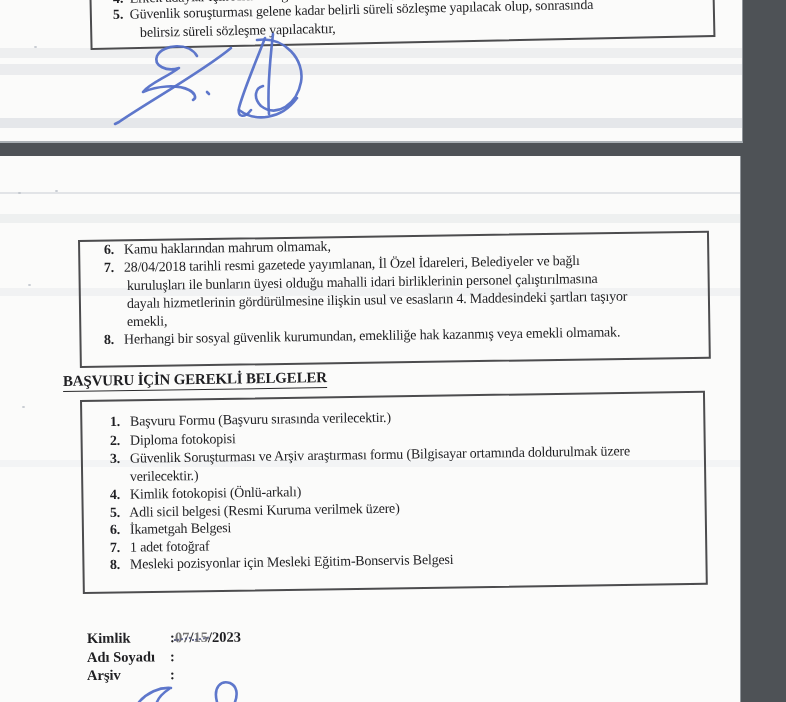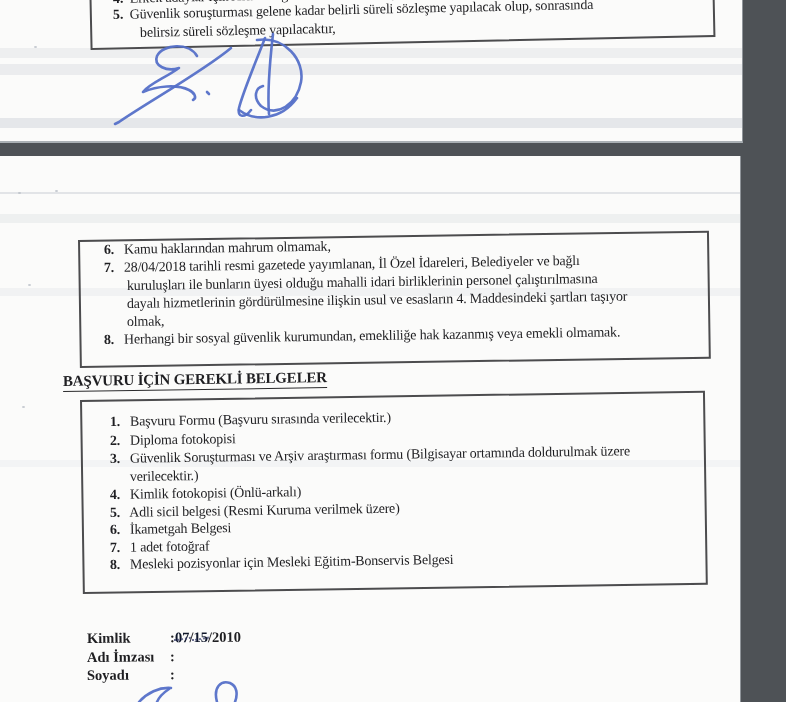--- a/index.html
+++ b/index.html
@@ -20,21 +20,21 @@
   .tilt1{transform:rotate(-1.2deg);}
   .tilt2{transform:rotate(-0.85deg);}
   .tilt3{transform:rotate(-0.5deg);}
   #heading{
     position:absolute;font-weight:bold;font-size:15px;letter-spacing:-0.2px;
     border-bottom:1.5px solid #2a2a2c;padding-bottom:1px;transform-origin:0 50%;
     white-space:nowrap;
   }
   .footrow{position:absolute;left:87px;font-size:14.5px;font-weight:bold;white-space:nowrap;transform-origin:0 50%;}
   .footrow .lbl{display:inline-block;width:83px;}
-  .inkdigit{color:#0f172a;position:relative;font-weight:bold;}
+  .inkdigit{color:#737373;position:relative;font-weight:bold;}
   .inkdigit::after{
     content:"";position:absolute;left:-1px;right:-1px;top:58%;
     border-top:2px dotted #3a3f6e;transform:rotate(-9deg);opacity:.75;
   }
   svg.ink{position:absolute;overflow:visible;}
   svg.ink path{fill:none;stroke:#5570c8;stroke-width:2.6;stroke-linecap:round;stroke-linejoin:round;opacity:.95;}
 </style>
 </head>
 <body>
 
@@ -91,21 +91,21 @@
       <span class="b">7.</span>&nbsp;&nbsp;
       <span>28/04/2018 tarihli resmi gazetede yayımlanan, İl Özel İdareleri, Belediyeler ve bağlı</span>
     </div>
     <div class="ln tilt2" style="left:127px;top:122px">
       <span>kuruluşları ile bunların üyesi olduğu mahalli idari birliklerinin personel çalıştırılmasına</span>
     </div>
     <div class="ln tilt2" style="left:127px;top:140px">
       <span>dayalı hizmetlerinin gördürülmesine ilişkin usul ve esasların 4. Maddesindeki şartları taşıyor</span>
     </div>
     <div class="ln tilt2" style="left:127px;top:158px">
-      <span>olmak,</span>
+      <span>emekli,</span>
     </div>
     <div class="ln tilt2" style="left:104px;top:176px">
       <span class="b">8.</span>&nbsp;&nbsp;
       <span>Herhangi bir sosyal güvenlik kurumundan, emekliliğe hak kazanmış veya emekli olmamak.</span>
     </div>
 
     <div id="heading" class="tilt2" style="left:63px;top:217px">BAŞVURU İÇİN GEREKLİ BELGELER</div>
 
     <div class="docbox tilt2" style="left:80px;top:244px;width:621px;height:190px"></div>
 
@@ -139,27 +139,27 @@
     <div class="ln tilt2" style="left:110px;top:384px">
       <span class="b">7.</span>&nbsp;&nbsp;
       <span>1 adet fotoğraf</span>
     </div>
     <div class="ln tilt2" style="left:110px;top:401px">
       <span class="b">8.</span>&nbsp;&nbsp;
       <span>Mesleki pozisyonlar için Mesleki Eğitim-Bonservis Belgesi</span>
     </div>
 
     <div class="footrow tilt3" style="top:474px">
-      <span class="lbl">Kimlik</span><span>:</span><span class="inkdigit">07</span><span>/</span><span class="inkdigit">15</span><span>/2010</span>
+      <span class="lbl">Kimlik</span><span>:</span><span class="inkdigit">07</span><span>/</span><span class="inkdigit">15</span><span>/2023</span>
     </div>
     <div class="footrow tilt3" style="top:493px">
-      <span class="lbl">Adı İmzası</span><span>:</span>
+      <span class="lbl">Adı Soyadı</span><span>:</span>
     </div>
     <div class="footrow tilt3" style="top:511px">
-      <span class="lbl">Soyadı</span><span>:</span>
+      <span class="lbl">Arşiv</span><span>:</span>
     </div>
 
     <svg class="ink" style="left:125px;top:524px" width="135" height="22" viewBox="0 0 135 22">
       <path d="M14,22 C22,13 34,7 46,8"></path>
       <path d="M44,9 C38,13 34,17 32,22"></path>
       <path d="M92,22 C88,7 96,0 105,3 C112,6 113,14 110,22"></path>
     </svg>
   </div>
 
 </div>

